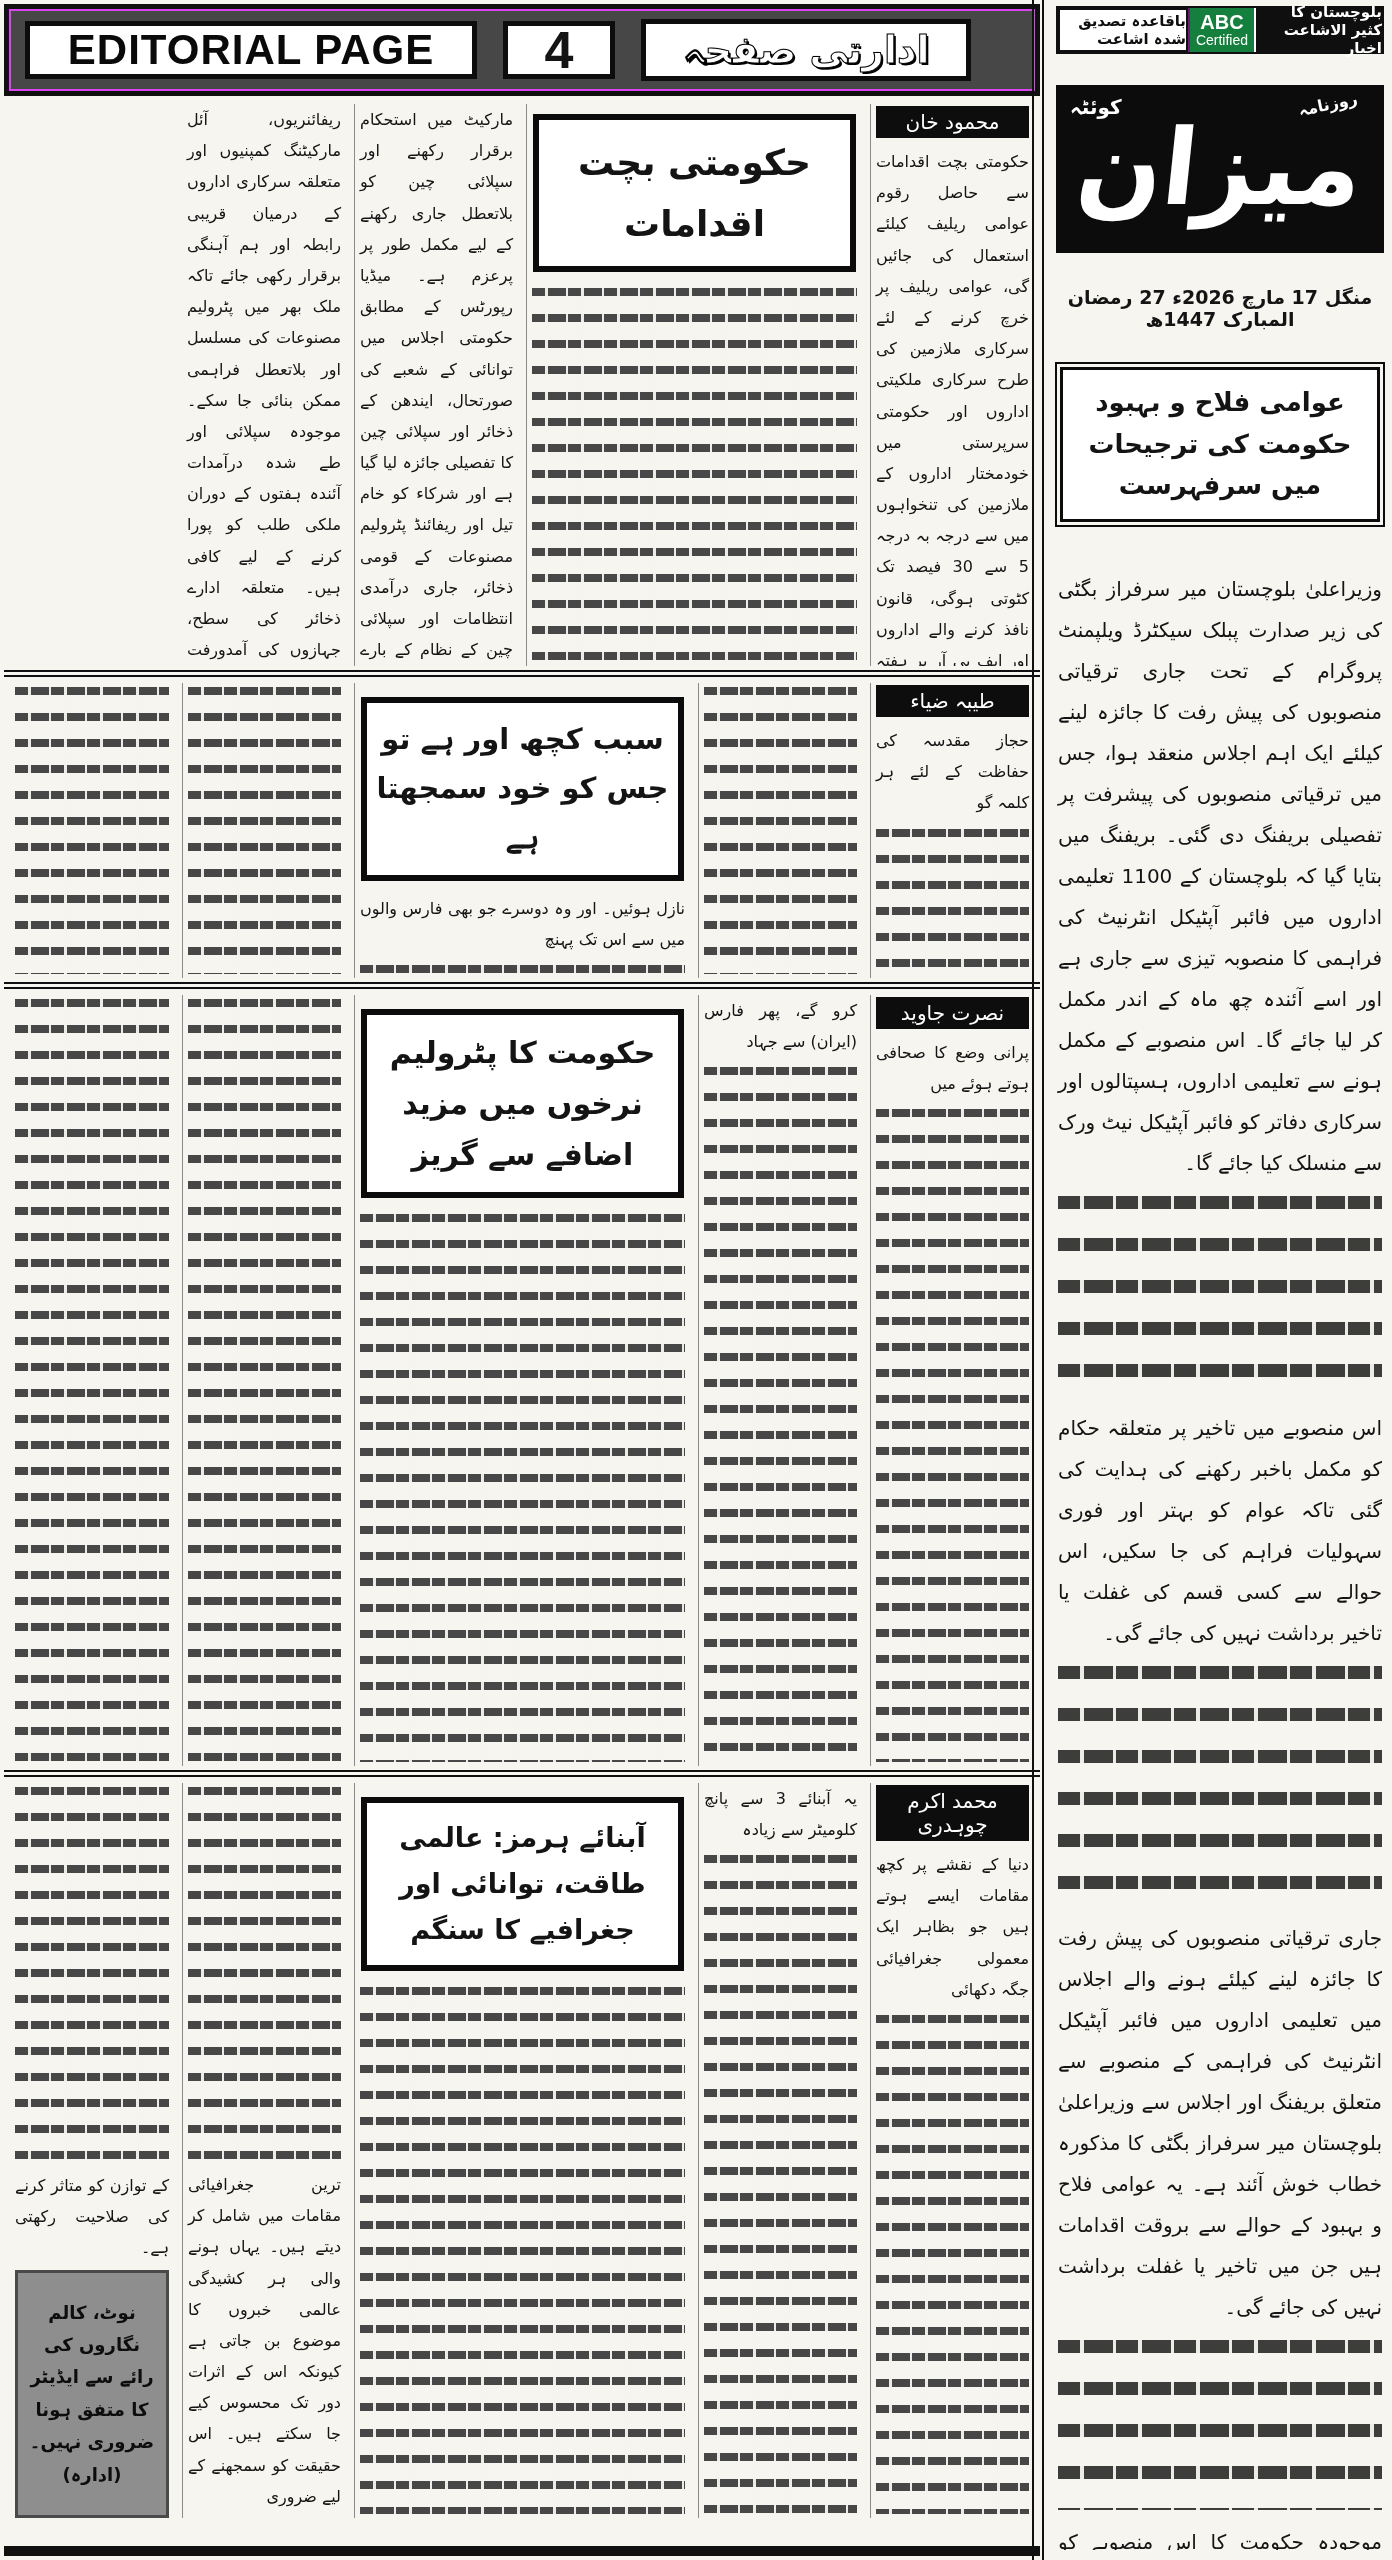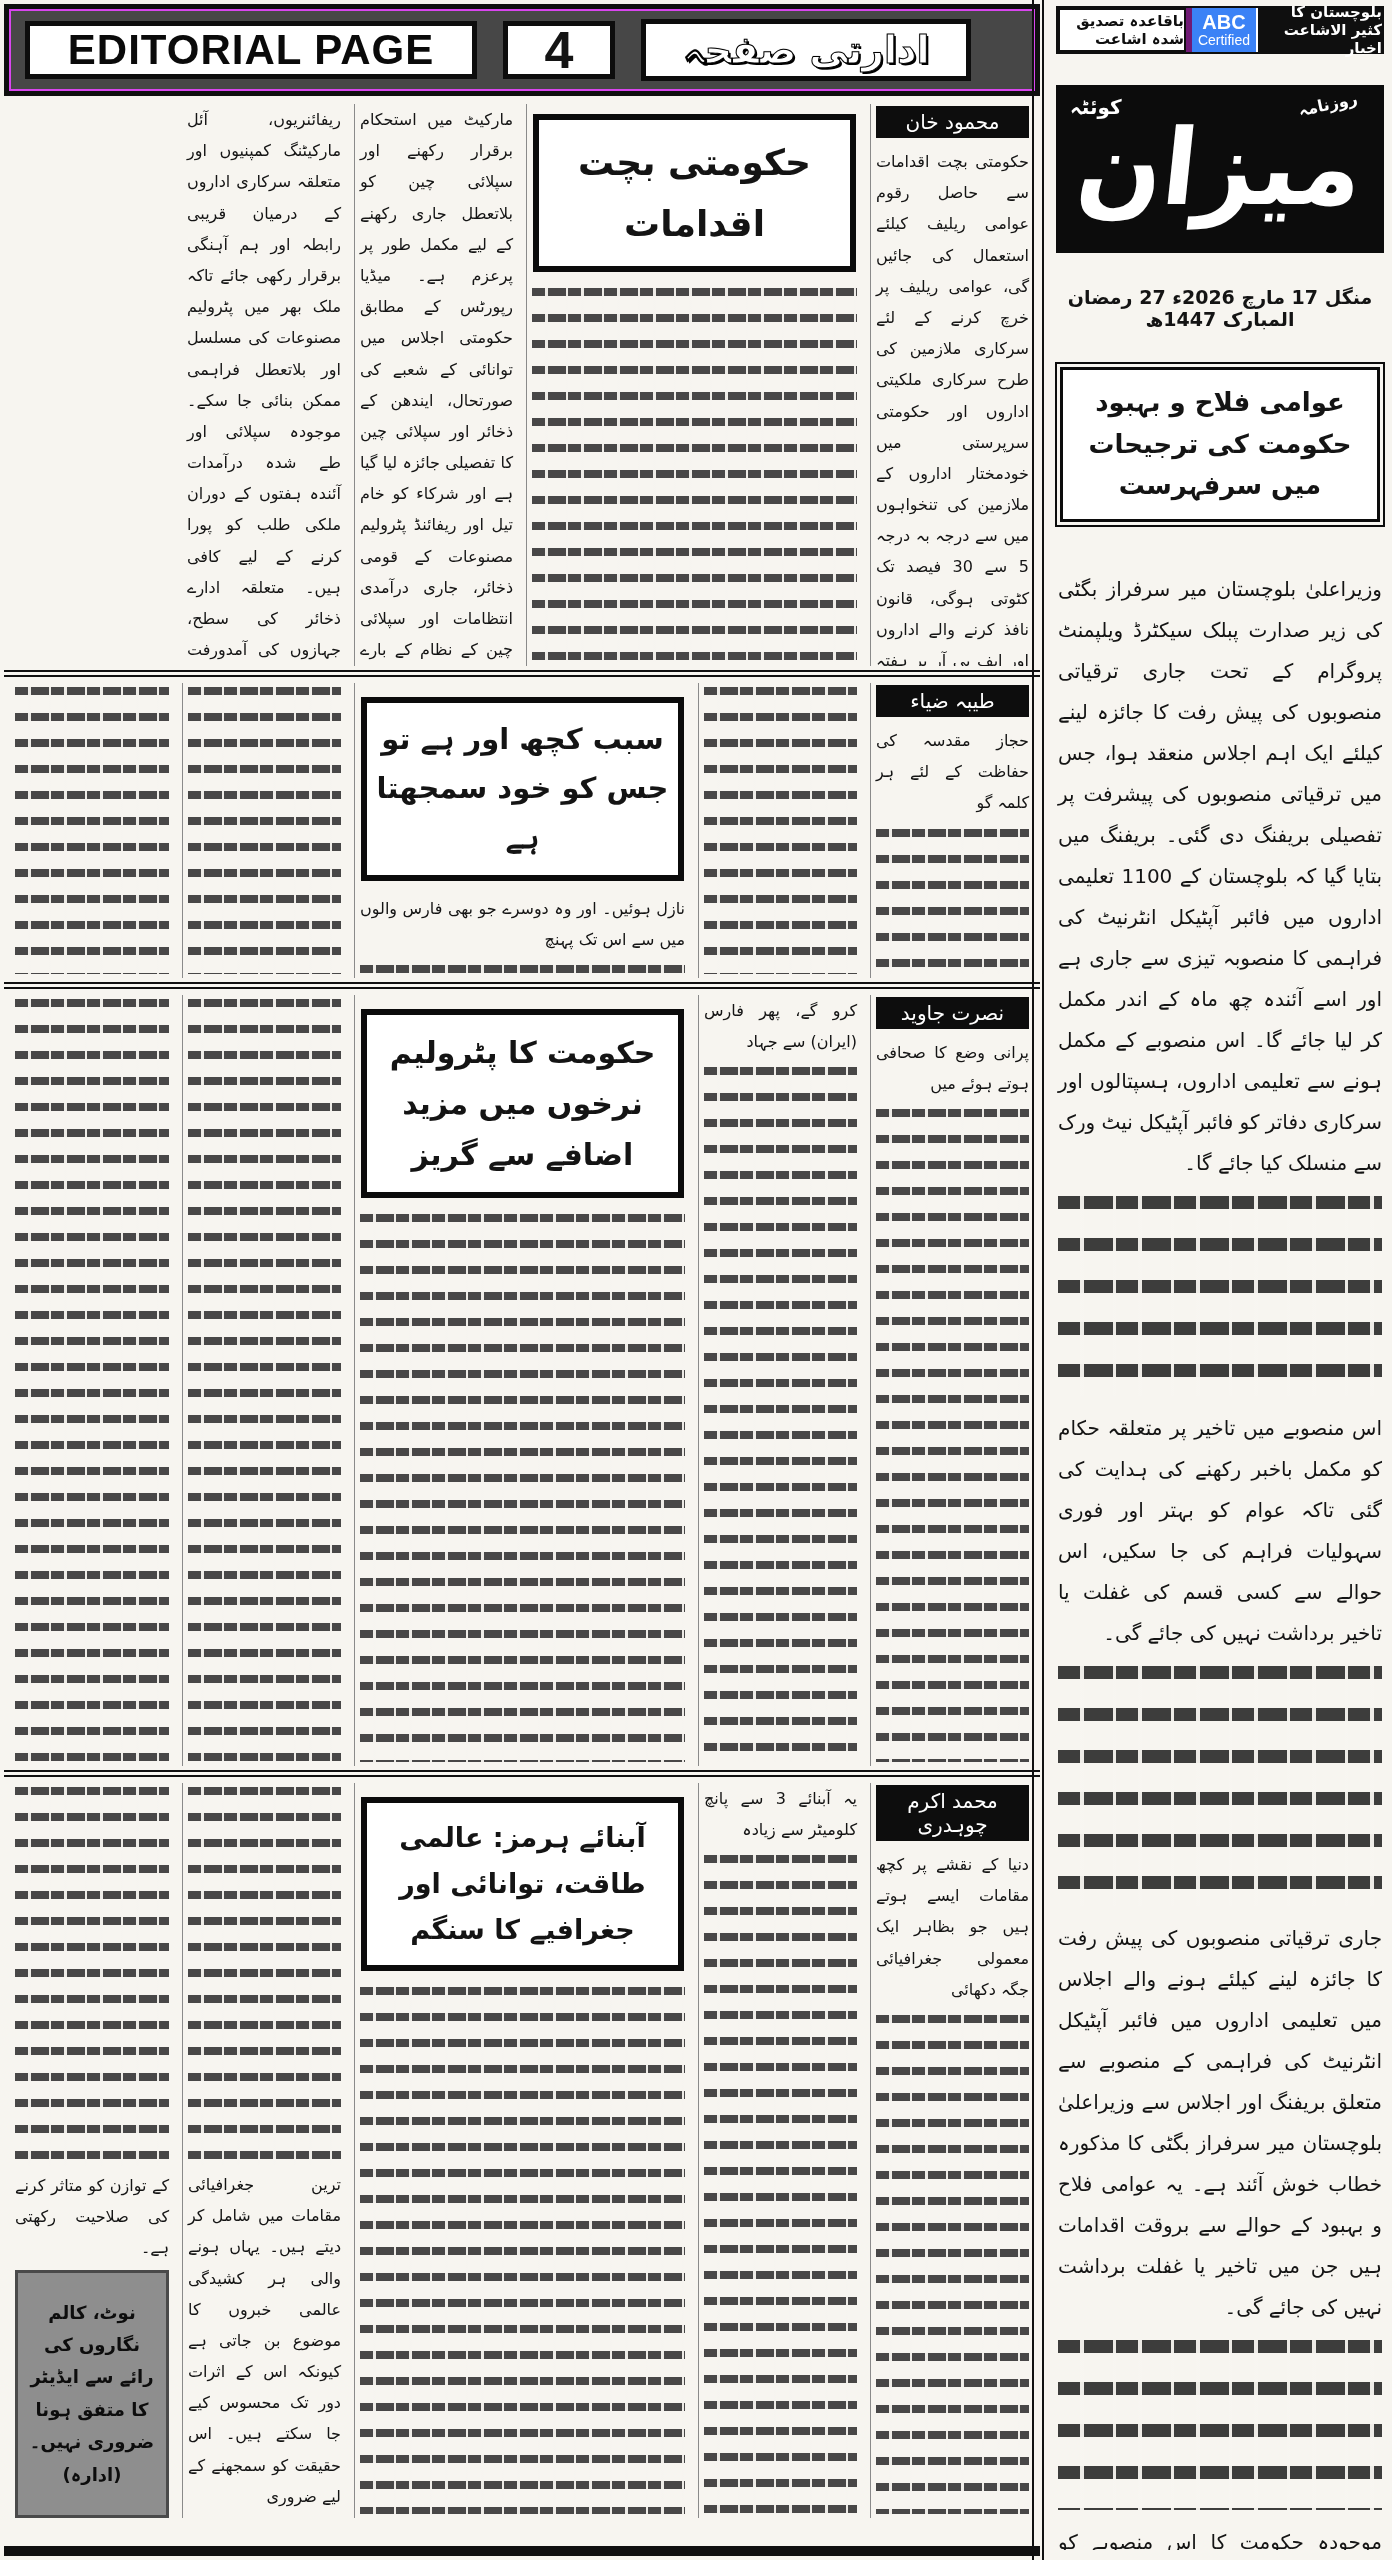--- a/index.html
+++ b/index.html
@@ -18,22 +18,22 @@
               -webkit-text-stroke:1px #000;color:#fff;text-shadow:0 0 1px #000,2px 2px 0 #000;}
 
   
   .rail-divider{position:absolute;top:0;bottom:0;right:348px;width:8px;border-left:2px solid #101010;border-right:2px solid #101010;}
   .rail{position:absolute;top:0;right:0;width:344px;height:2560px;box-sizing:border-box;padding:6px 8px 10px 8px;
         display:flex;flex-direction:column;gap:27px;}
   .cert{display:flex;direction:ltr;align-items:stretch;background:#0f0f0f;border:2px solid #0f0f0f;height:44px;}
   .cert-seg{flex:1;display:flex;align-items:center;justify-content:center;font-size:15px;font-weight:bold;direction:rtl;}
   .cert-light{background:#fff;color:#0f0f0f;border:2px solid #0f0f0f;}
   .cert-dark{background:#0f0f0f;color:#fff;}
-  .abc{width:64px;background:#3b82f6;color:#fff;display:flex;flex-direction:column;align-items:center;justify-content:center;
-       border-left:6px solid #701a75;border-right:2px solid #fff;font-family:"Liberation Sans",sans-serif;}
+  .abc{width:64px;background:#15803d;color:#fff;display:flex;flex-direction:column;align-items:center;justify-content:center;
+       border-left:2px solid #701a75;border-right:2px solid #fff;font-family:"Liberation Sans",sans-serif;}
   .abc b{font-size:20px;line-height:1;}
   .abc i{font-size:14px;font-style:normal;line-height:1.2;}
   .mast{position:relative;margin-top:4px;background:#0c0c0c;height:168px;color:#fff;overflow:hidden;}
   .mast .city{position:absolute;left:14px;top:10px;font-size:20px;font-weight:bold;direction:rtl;}
   .mast .daily{position:absolute;right:26px;top:10px;font-size:16px;font-weight:bold;direction:rtl;transform:rotate(-12deg);}
   .mast .paper{position:absolute;left:0;right:0;top:28px;text-align:center;font-size:100px;font-weight:bold;
                direction:rtl;line-height:1.1;transform:skewX(-6deg) scaleY(1.05);}
   .dateline{margin-top:6px;text-align:center;font-size:19px;font-weight:bold;direction:rtl;}
   .ed-box{margin:10px 4px 14px 4px;border:3px solid #0c0c0c;outline:2px solid #0c0c0c;outline-offset:3px;
           background:#fff;padding:12px 8px;text-align:center;font-size:26px;font-weight:bold;direction:rtl;line-height:1.6;}

